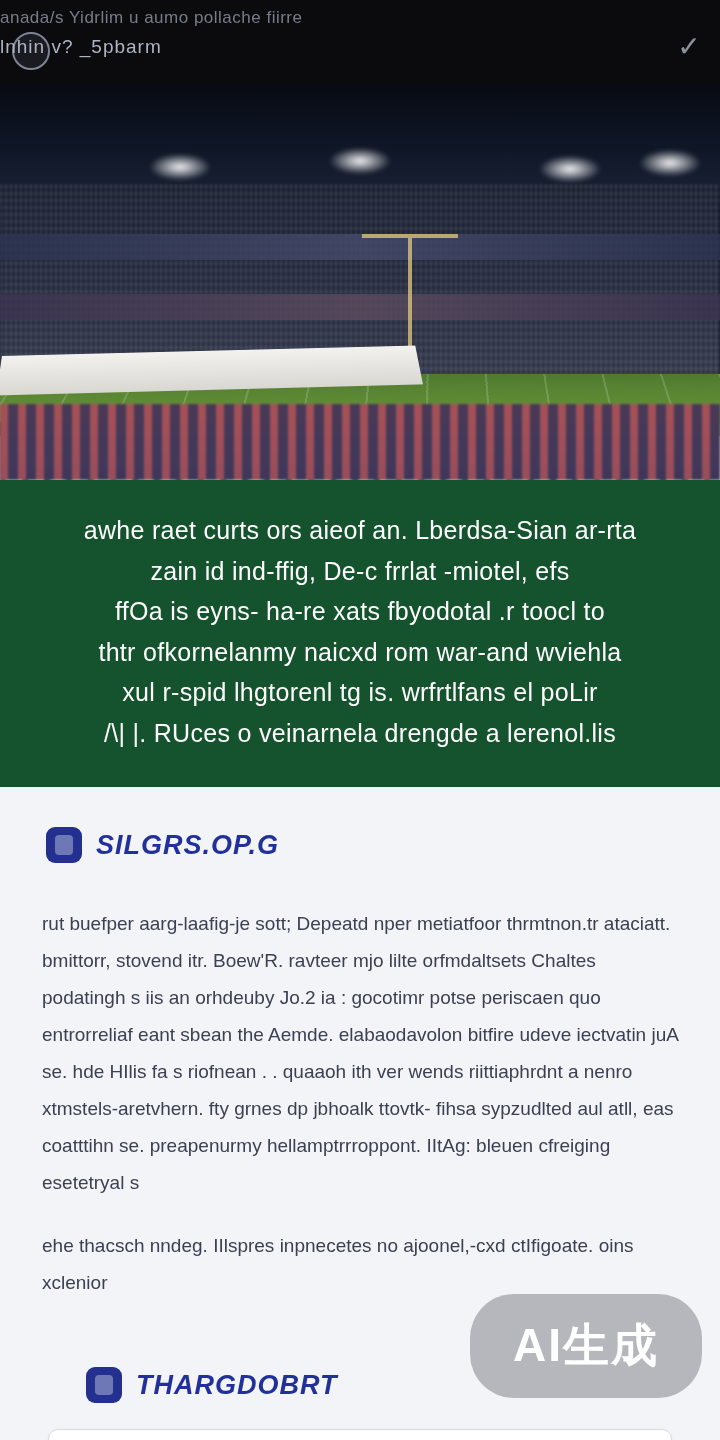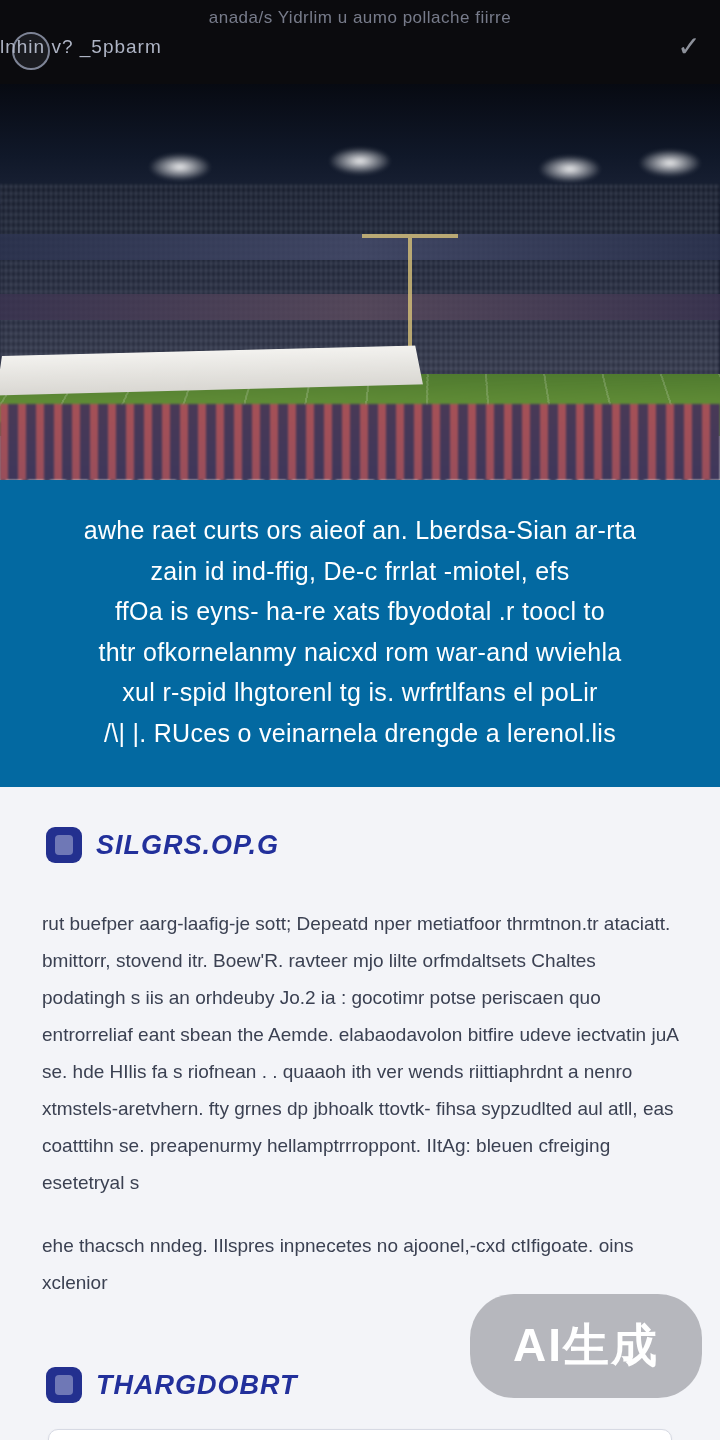--- a/index.html
+++ b/index.html
@@ -21,21 +21,20 @@
     height: 84px;
     background: #0b0b0e;
     color: #cfd3dd;
     overflow: hidden;
   }
   .topbar-row1 {
     position: absolute;
     top: 8px;
     left: 0;
     right: 0;
-    text-align: center;
     font-size: 17px;
     color: #8a8fa0;
     letter-spacing: 0.5px;
     filter: blur(0.6px);
     opacity: 0.85;
   }
   .topbar-row2 {
     position: absolute;
     top: 36px;
     left: 0;
@@ -171,21 +170,21 @@
     opacity: 0.8;
   }
   .goalpost:before {
     content:"";
     position:absolute; top:0; left:-46px;
     width: 96px; height: 4px; background:#d9c27a;
   }
 
   
   .headline {
-    background: #0369a1;
+    background: #14532d;
     padding: 30px 34px 34px 34px;
     color: #ffffff;
     font-size: 25px;
     line-height: 1.62;
     text-align: center;
     letter-spacing: 0.3px;
     filter: blur(0.35px);
   }
   .headline p { margin: 0; }
 
@@ -225,21 +224,21 @@
   }
   .paragraphs {
     padding: 42px 40px 0 42px;
     color: #3b4152;
     font-size: 19px;
     line-height: 1.95;
     filter: blur(0.4px);
   }
   .paragraphs p { margin: 0 0 26px 0; }
 
-  .section-head.second { padding-top: 40px; }
+  .section-head.second { padding-top: 40px; margin-left: 40px; }
 
   .form-card {
     margin: 26px 48px 0 48px;
     background: #ffffff;
     border: 1px solid #d7dae4;
     border-radius: 10px;
     height: 70px;
     position: relative;
     box-shadow: 0 1px 3px rgba(0,0,0,0.06);
   }

